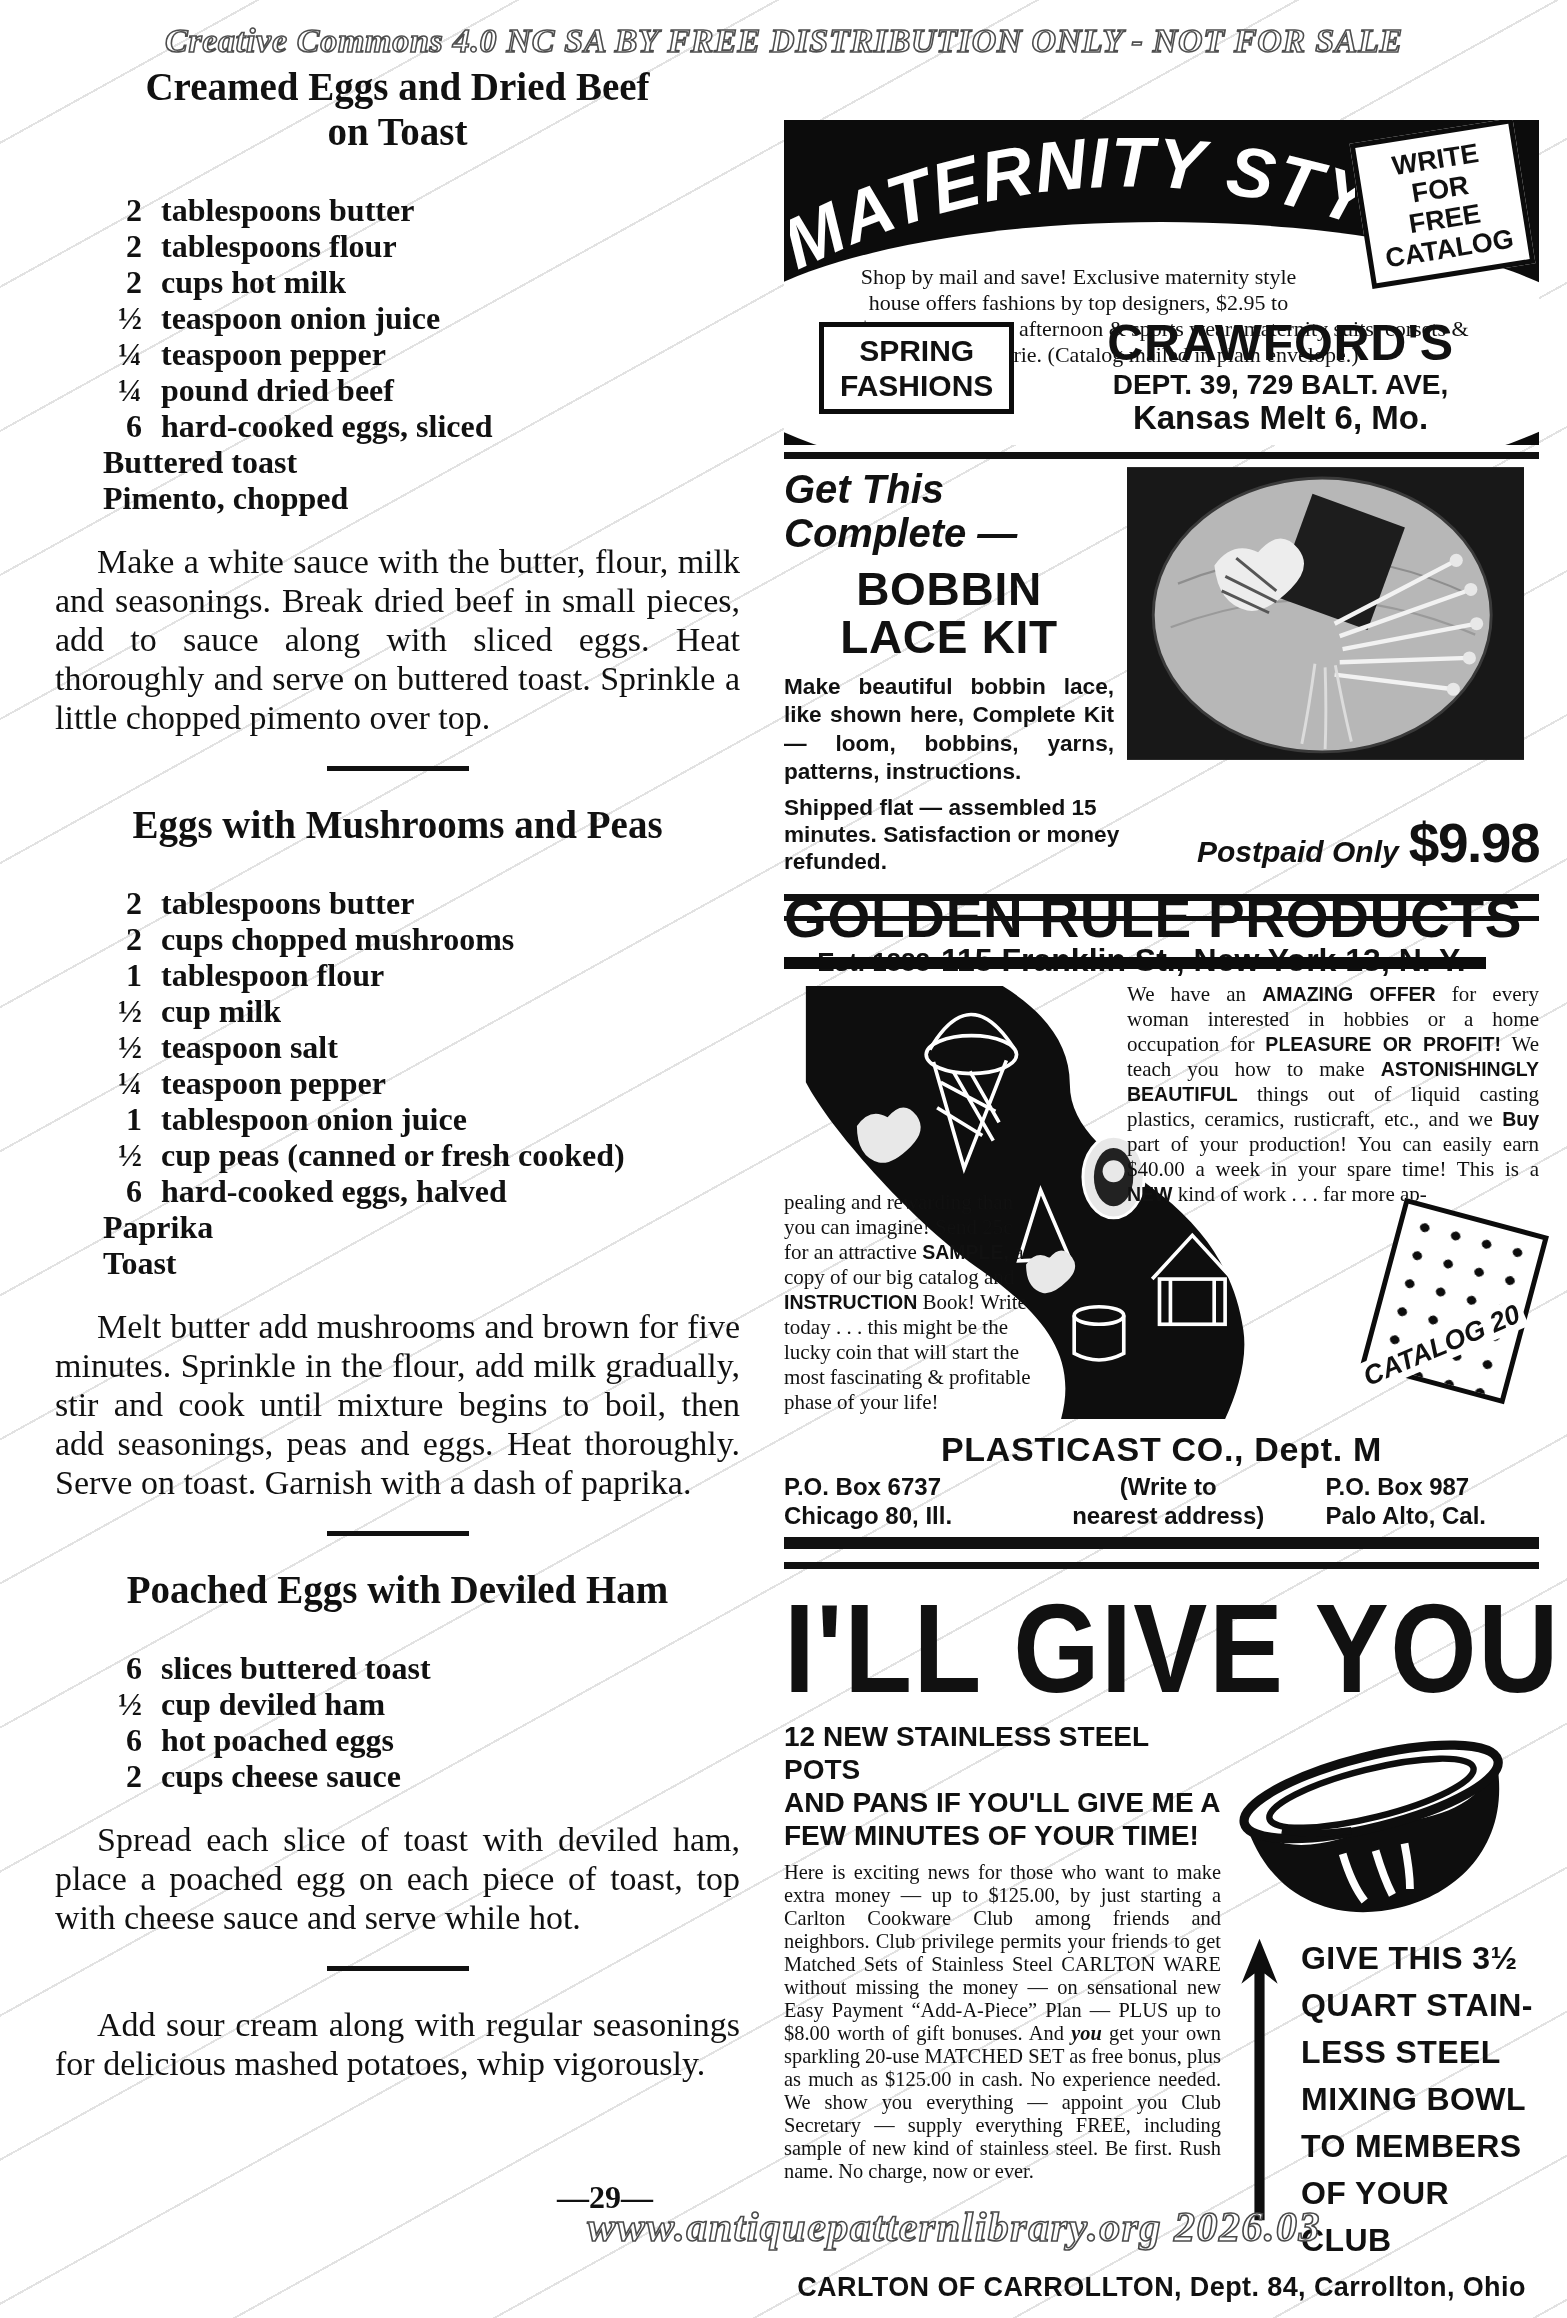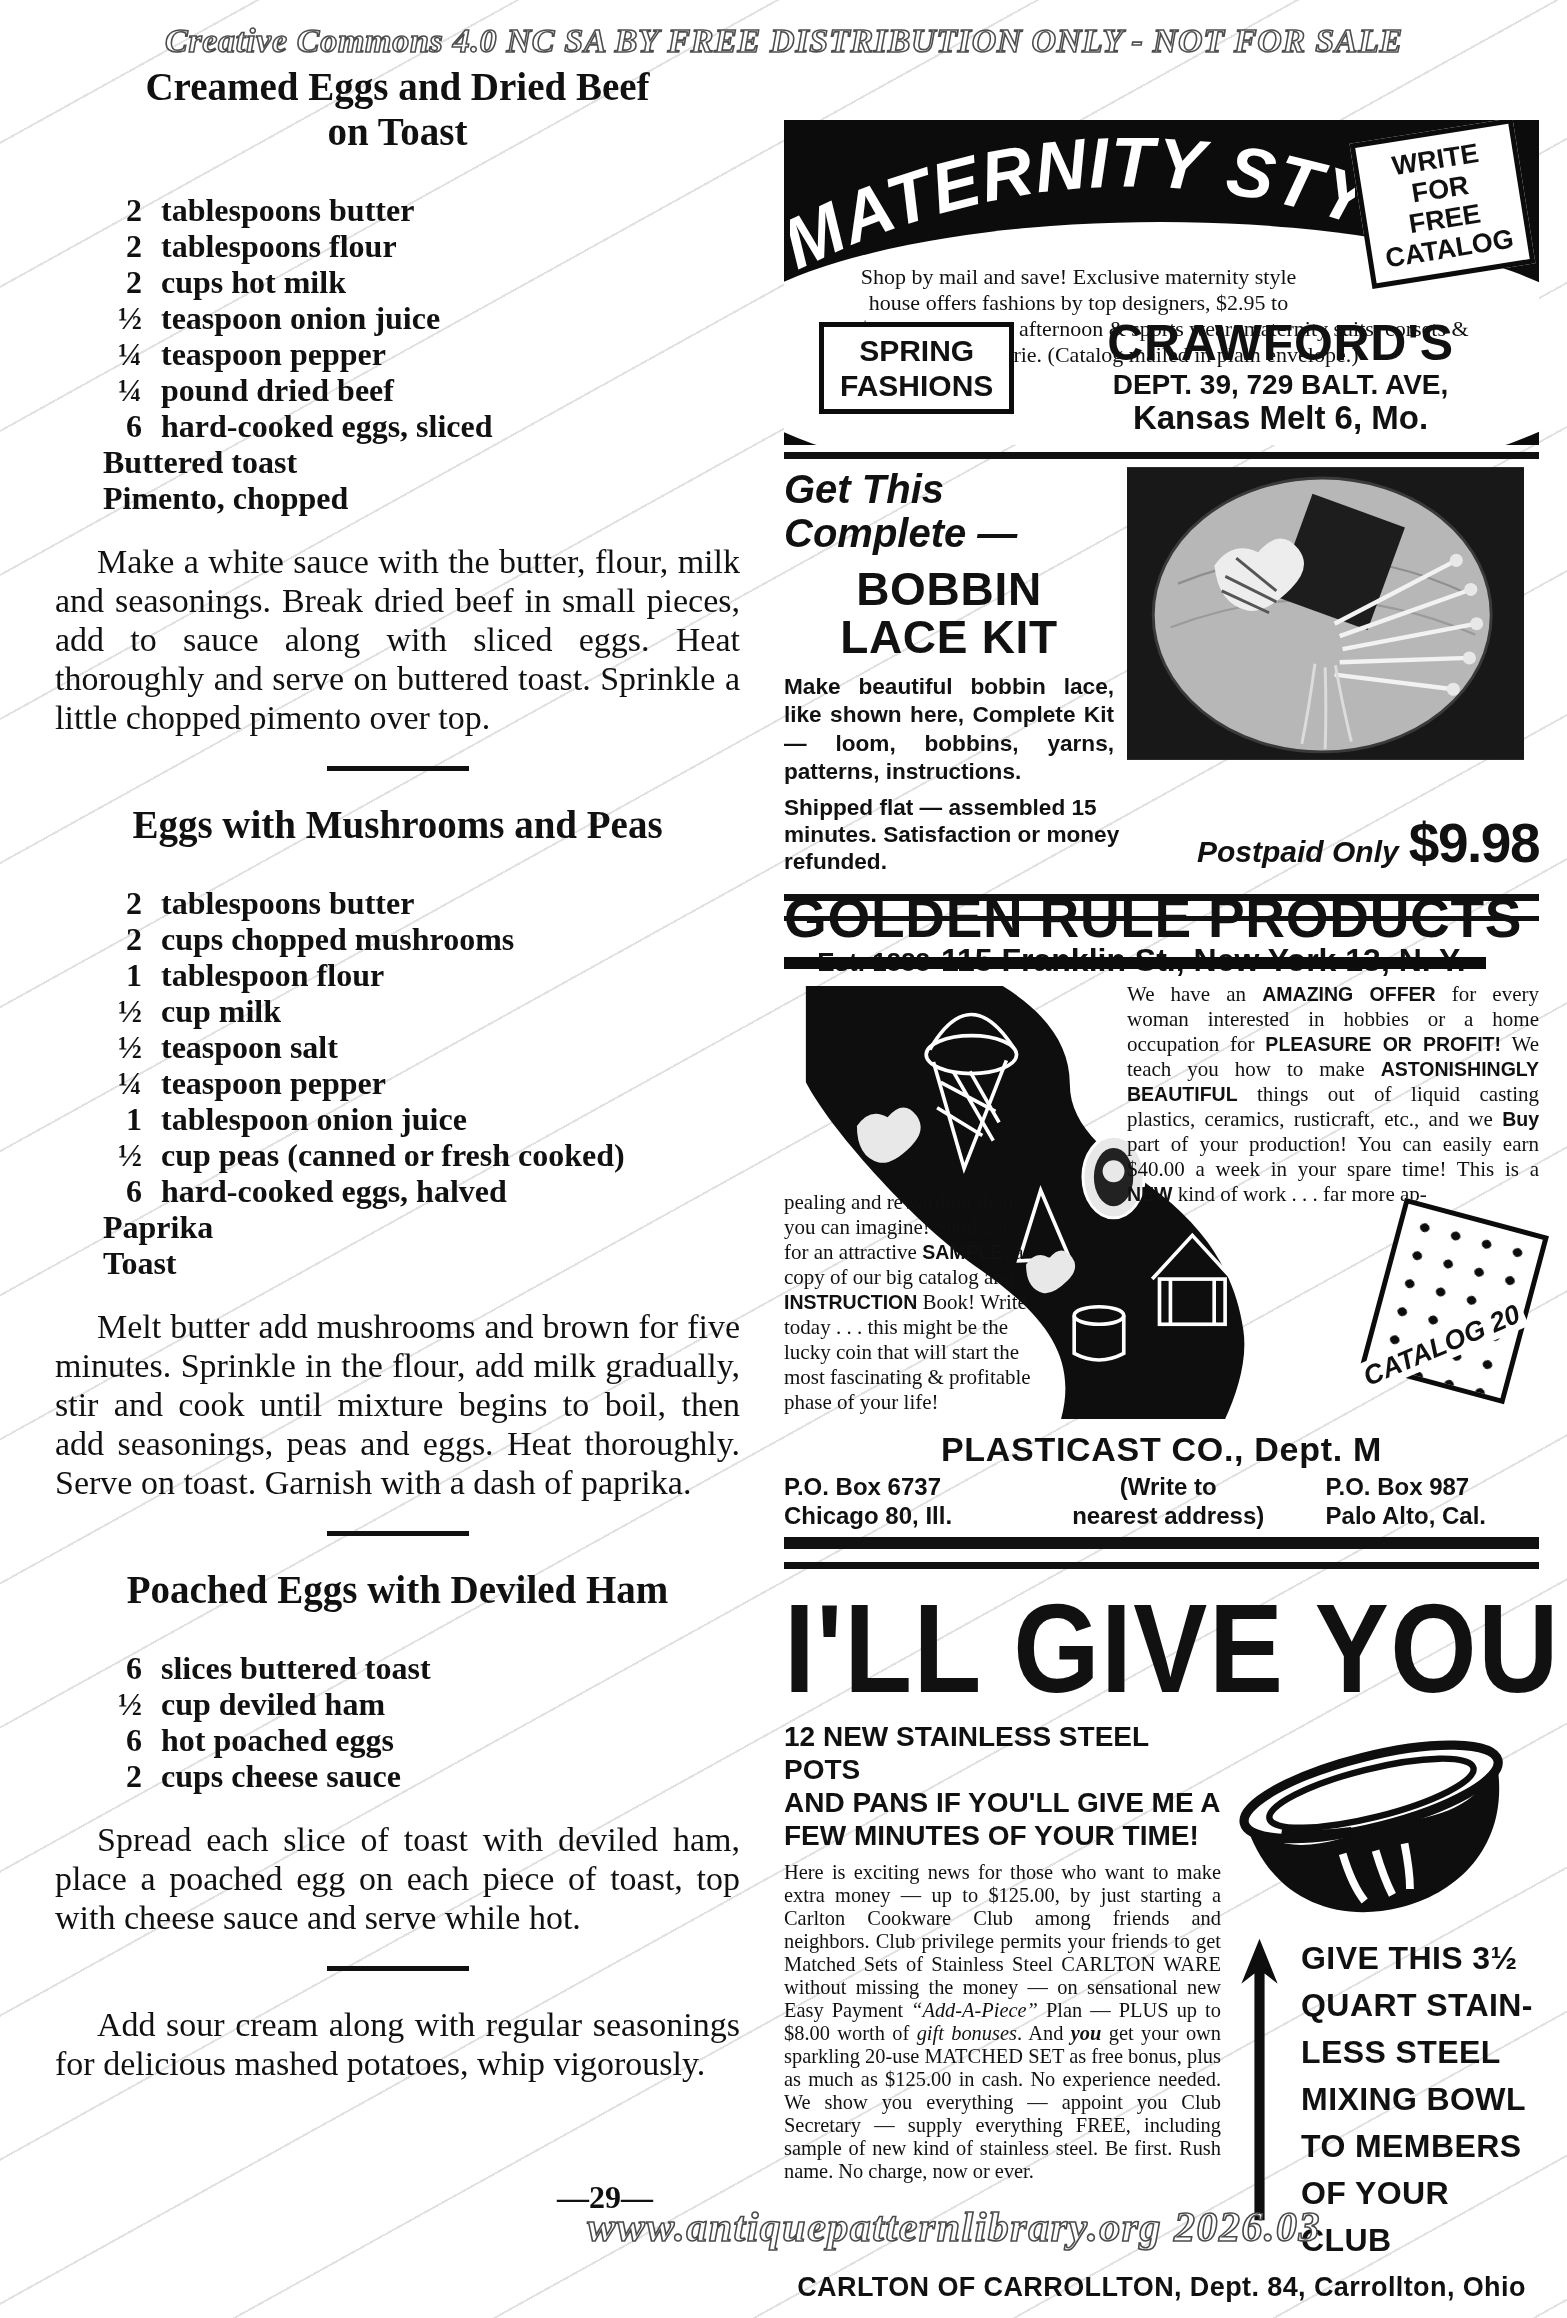--- a/index.html
+++ b/index.html
@@ -80,21 +80,21 @@
 
   
   .ad-plasticast{position:absolute;top:837px;left:0;right:0;}
   .pl-topbar{width:93%;height:11.7px;background:#0c0c0c;}
   .pl-main{position:relative;height:451px;}
   .pl-swoosh{position:absolute;left:0;top:4.4px;width:576px;height:446px;}
   .pl-right{position:absolute;right:0;top:13px;width:412px;font-size:21px;line-height:25px;
         text-align:justify;}
   .pl-left{position:absolute;left:0;bottom:4.4px;width:257px;font-size:21px;line-height:25px;}
   .seg-b{font-weight:700;font-family:"Liberation Sans",sans-serif;font-size:0.93em;}
-  .seg-i{font-style:italic;}
+  .seg-i{}
   .seg-bi{font-style:italic;font-weight:700;}
   .pl-catalog{position:absolute;right:10.2px;bottom:32px;width:139px;height:164px;background:#fff;
         border:5.1px solid #0c0c0c;transform:rotate(15deg);
         background-image:radial-gradient(#0c0c0c 4.4px,transparent 5.1px);background-size:32px 29px;
         background-position:5.8px 4.4px;}
   .cat-label{position:absolute;left:-19px;bottom:20.4px;transform:rotate(-38deg);
         font-family:"Liberation Sans",sans-serif;font-weight:900;font-style:italic;
         font-size:27px;background:#fff;padding:0 4.4px;white-space:nowrap;}
   .pl-co{margin-top:10.2px;text-align:center;font-family:"Liberation Sans",sans-serif;
         font-weight:900;font-size:34px;letter-spacing:0.7px;}

